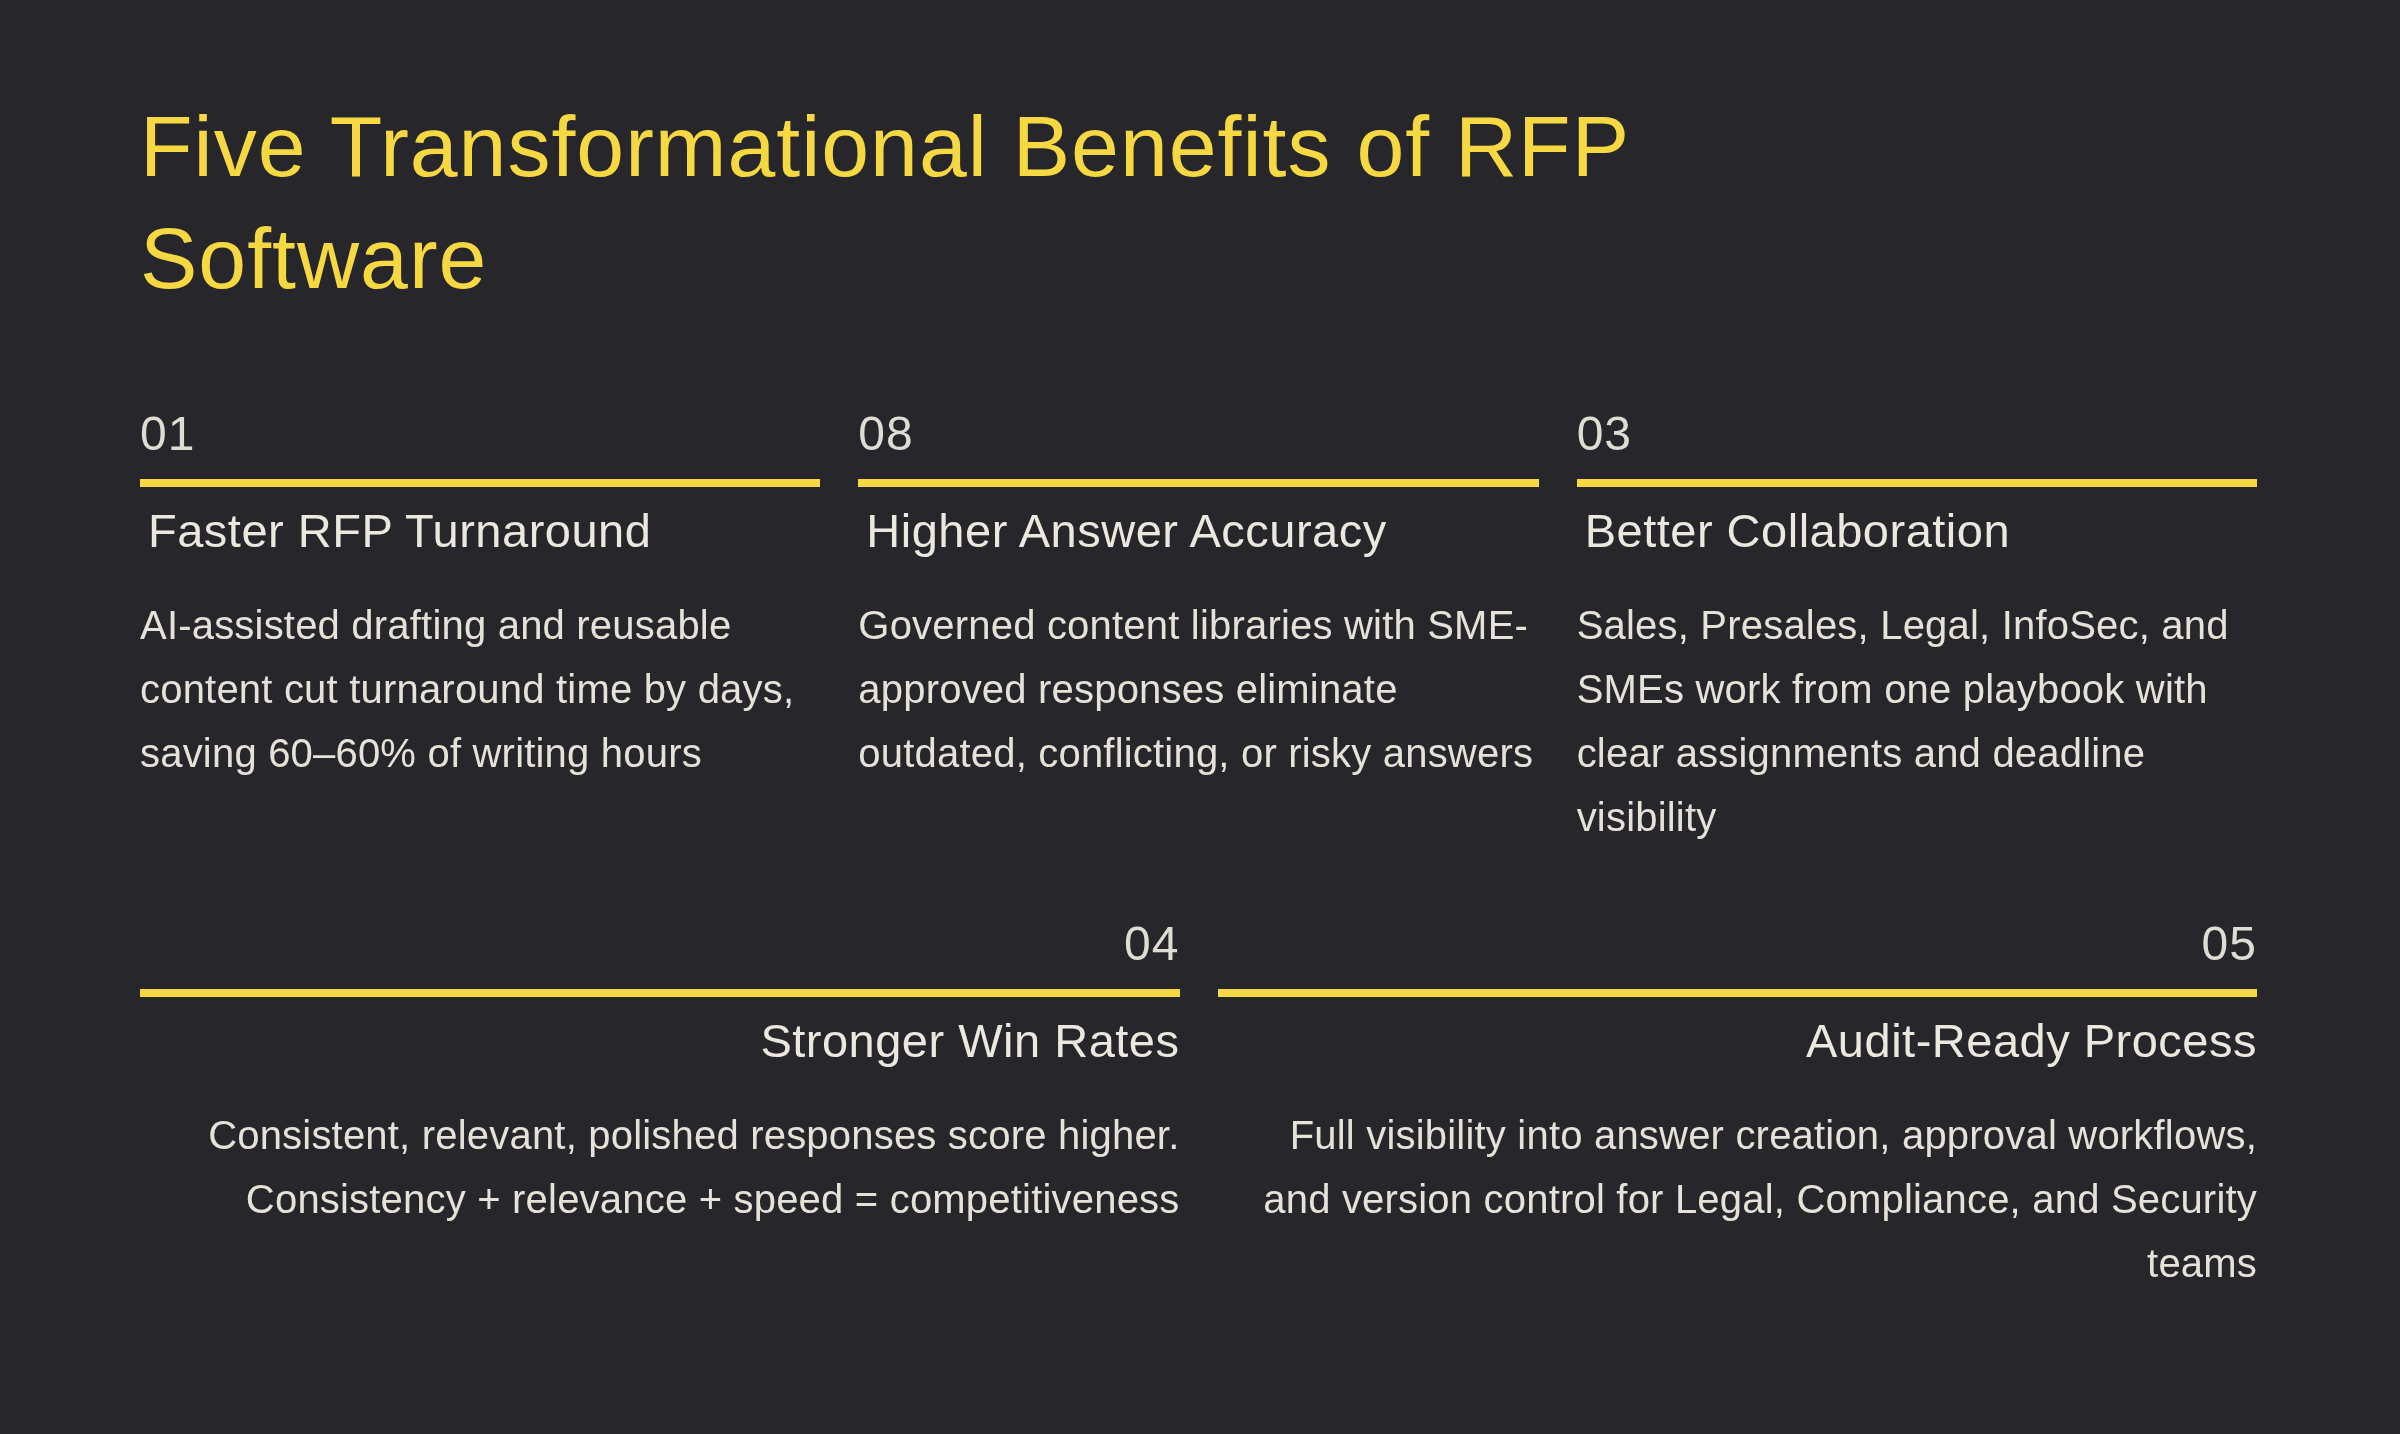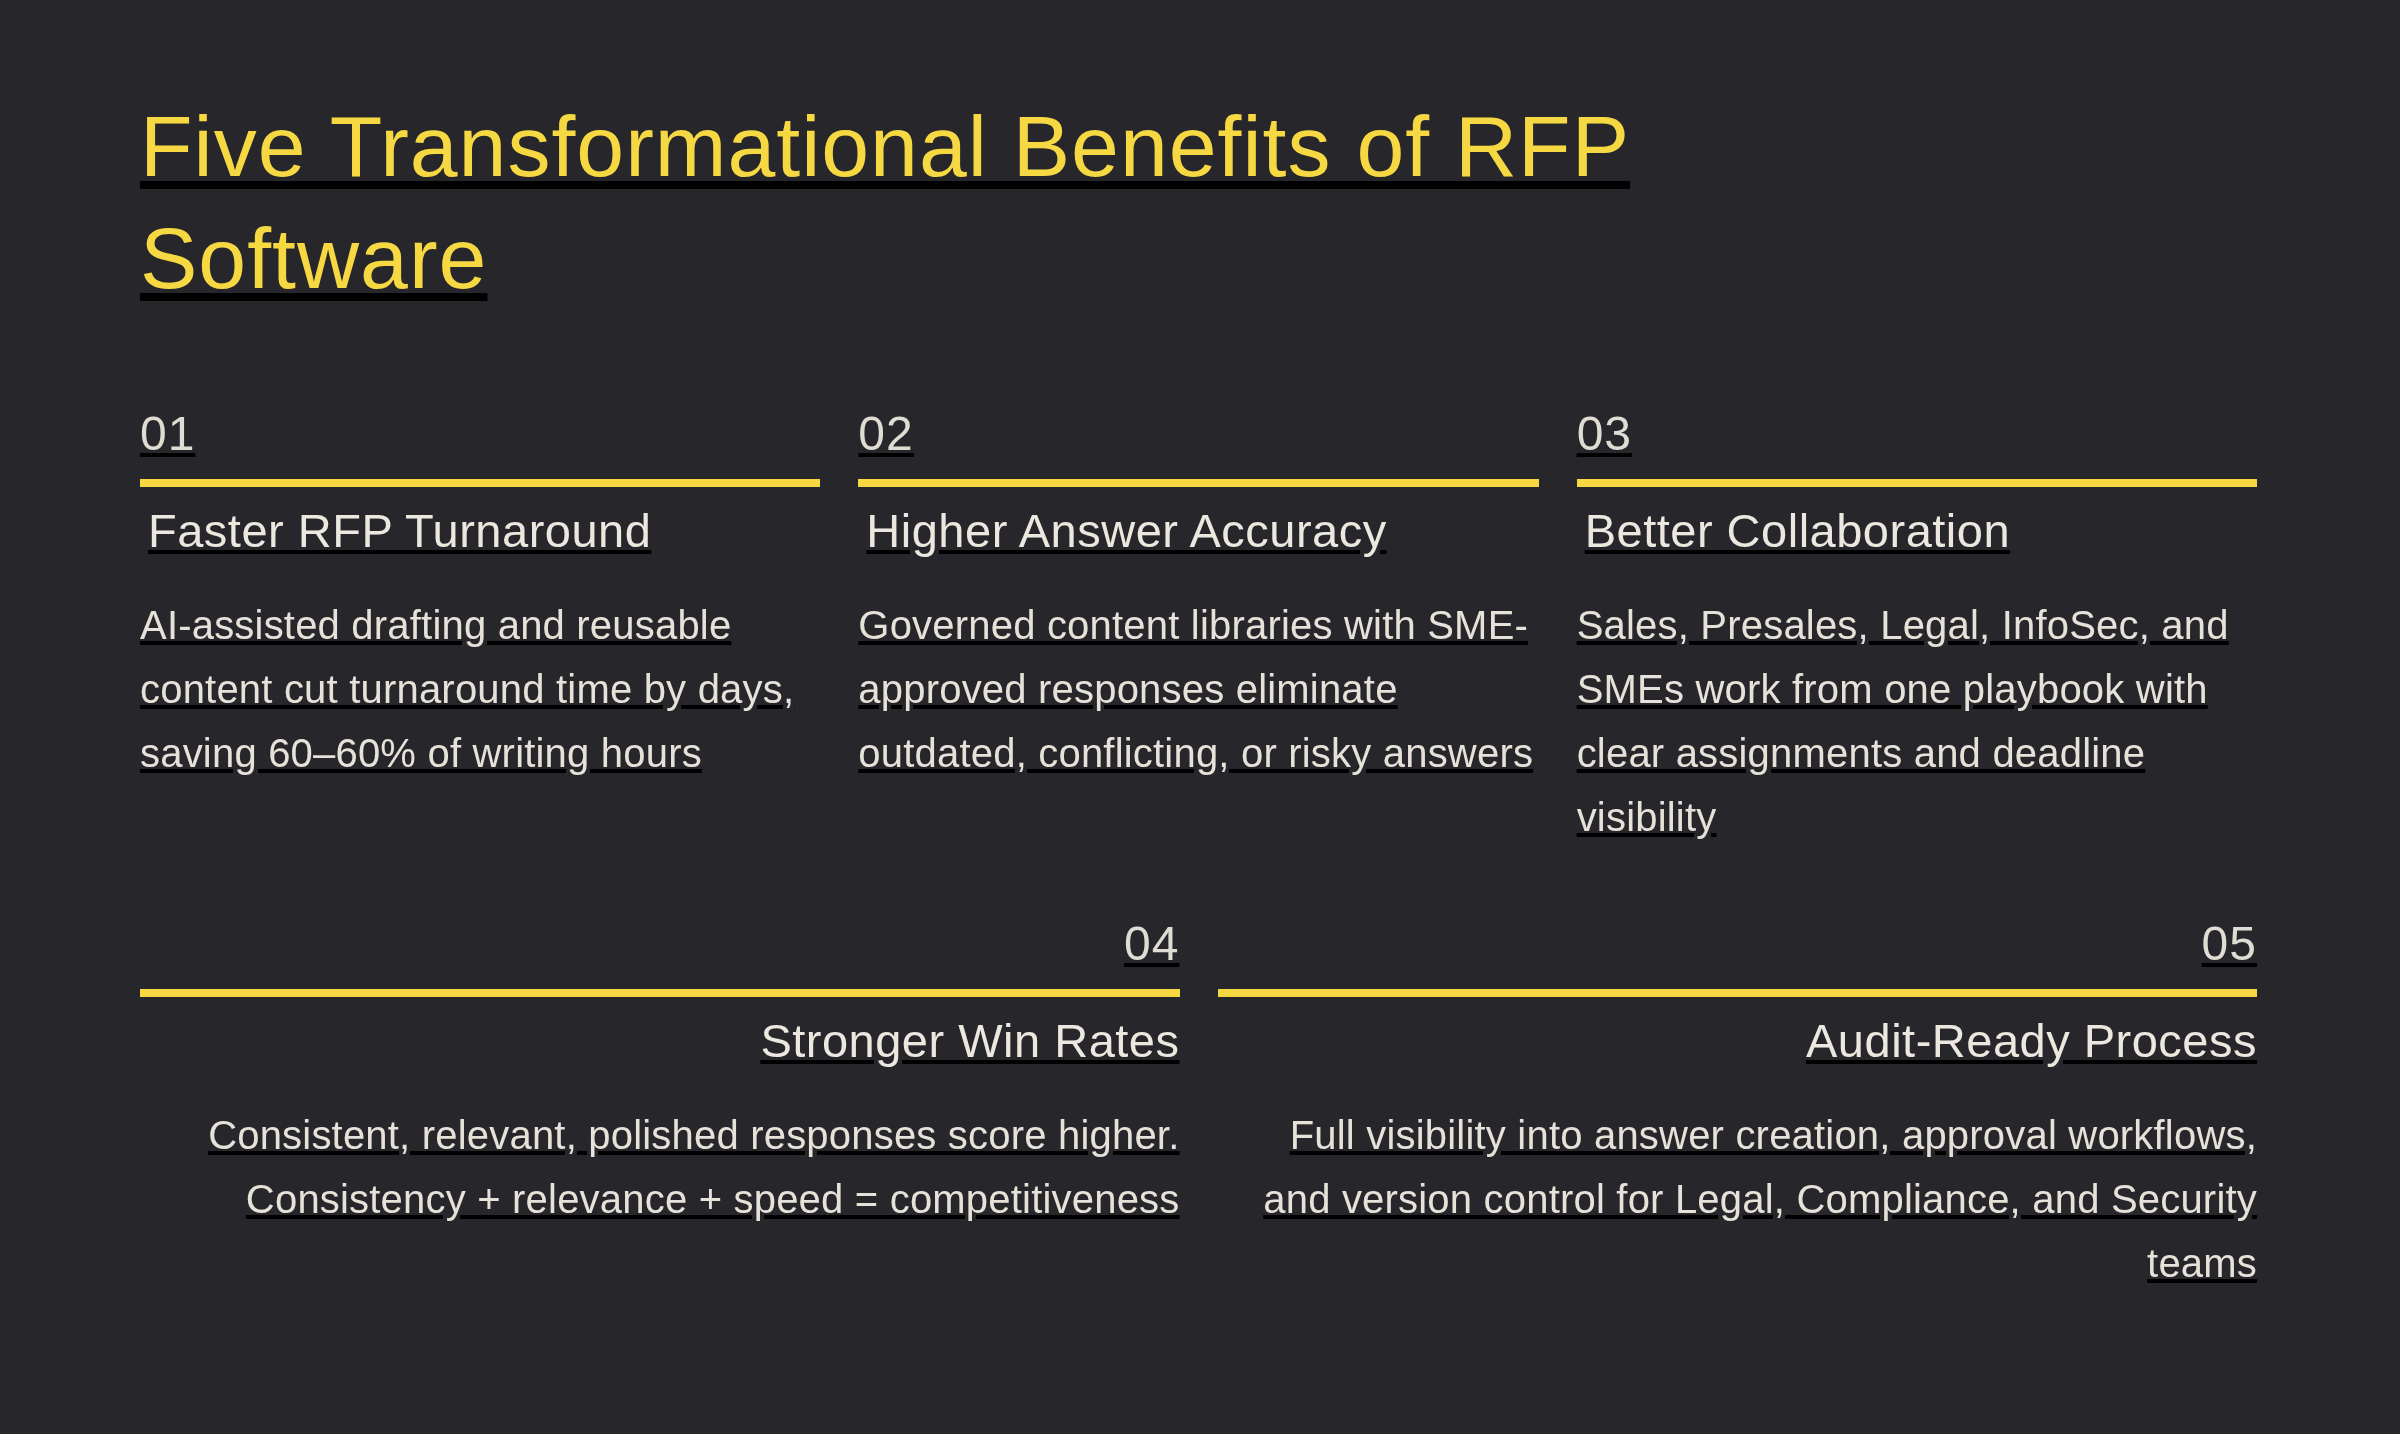--- a/index.html
+++ b/index.html
@@ -9,21 +9,20 @@
   }
   .slide {
     position: relative;
     width: 2400px;
     height: 1434px;
     background: #26262B;
     font-family: "Liberation Sans", "DejaVu Sans", sans-serif;
     box-sizing: border-box;
     padding: 90px 143px 0 140px;
     overflow: hidden;
-    text-decoration: underline;
   }
   .title {
     margin: 0;
     font-size: 86px;
     line-height: 112px;
     font-weight: 500;
     letter-spacing: 1px;
     color: #F6D843;
     max-width: 1860px;
   }
@@ -78,21 +77,21 @@
   <h1 class="title">Five Transformational Benefits of RFP Software</h1>
 
   <div class="row row-top">
     <section class="benefit">
       <div class="benefit-number">01</div>
       <div class="benefit-rule"></div>
       <h2 class="benefit-heading">Faster RFP Turnaround</h2>
       <p class="benefit-desc">AI-assisted drafting and reusable content cut turnaround time by days, saving 60–60% of writing hours</p>
     </section>
     <section class="benefit">
-      <div class="benefit-number">02</div>
+      <div class="benefit-number">08</div>
       <div class="benefit-rule"></div>
       <h2 class="benefit-heading">Higher Answer Accuracy</h2>
       <p class="benefit-desc">Governed content libraries with SME-approved responses eliminate outdated, conflicting, or risky answers</p>
     </section>
     <section class="benefit">
       <div class="benefit-number">03</div>
       <div class="benefit-rule"></div>
       <h2 class="benefit-heading">Better Collaboration</h2>
       <p class="benefit-desc">Sales, Presales, Legal, InfoSec, and SMEs work from one playbook with clear assignments and deadline visibility</p>
     </section>

